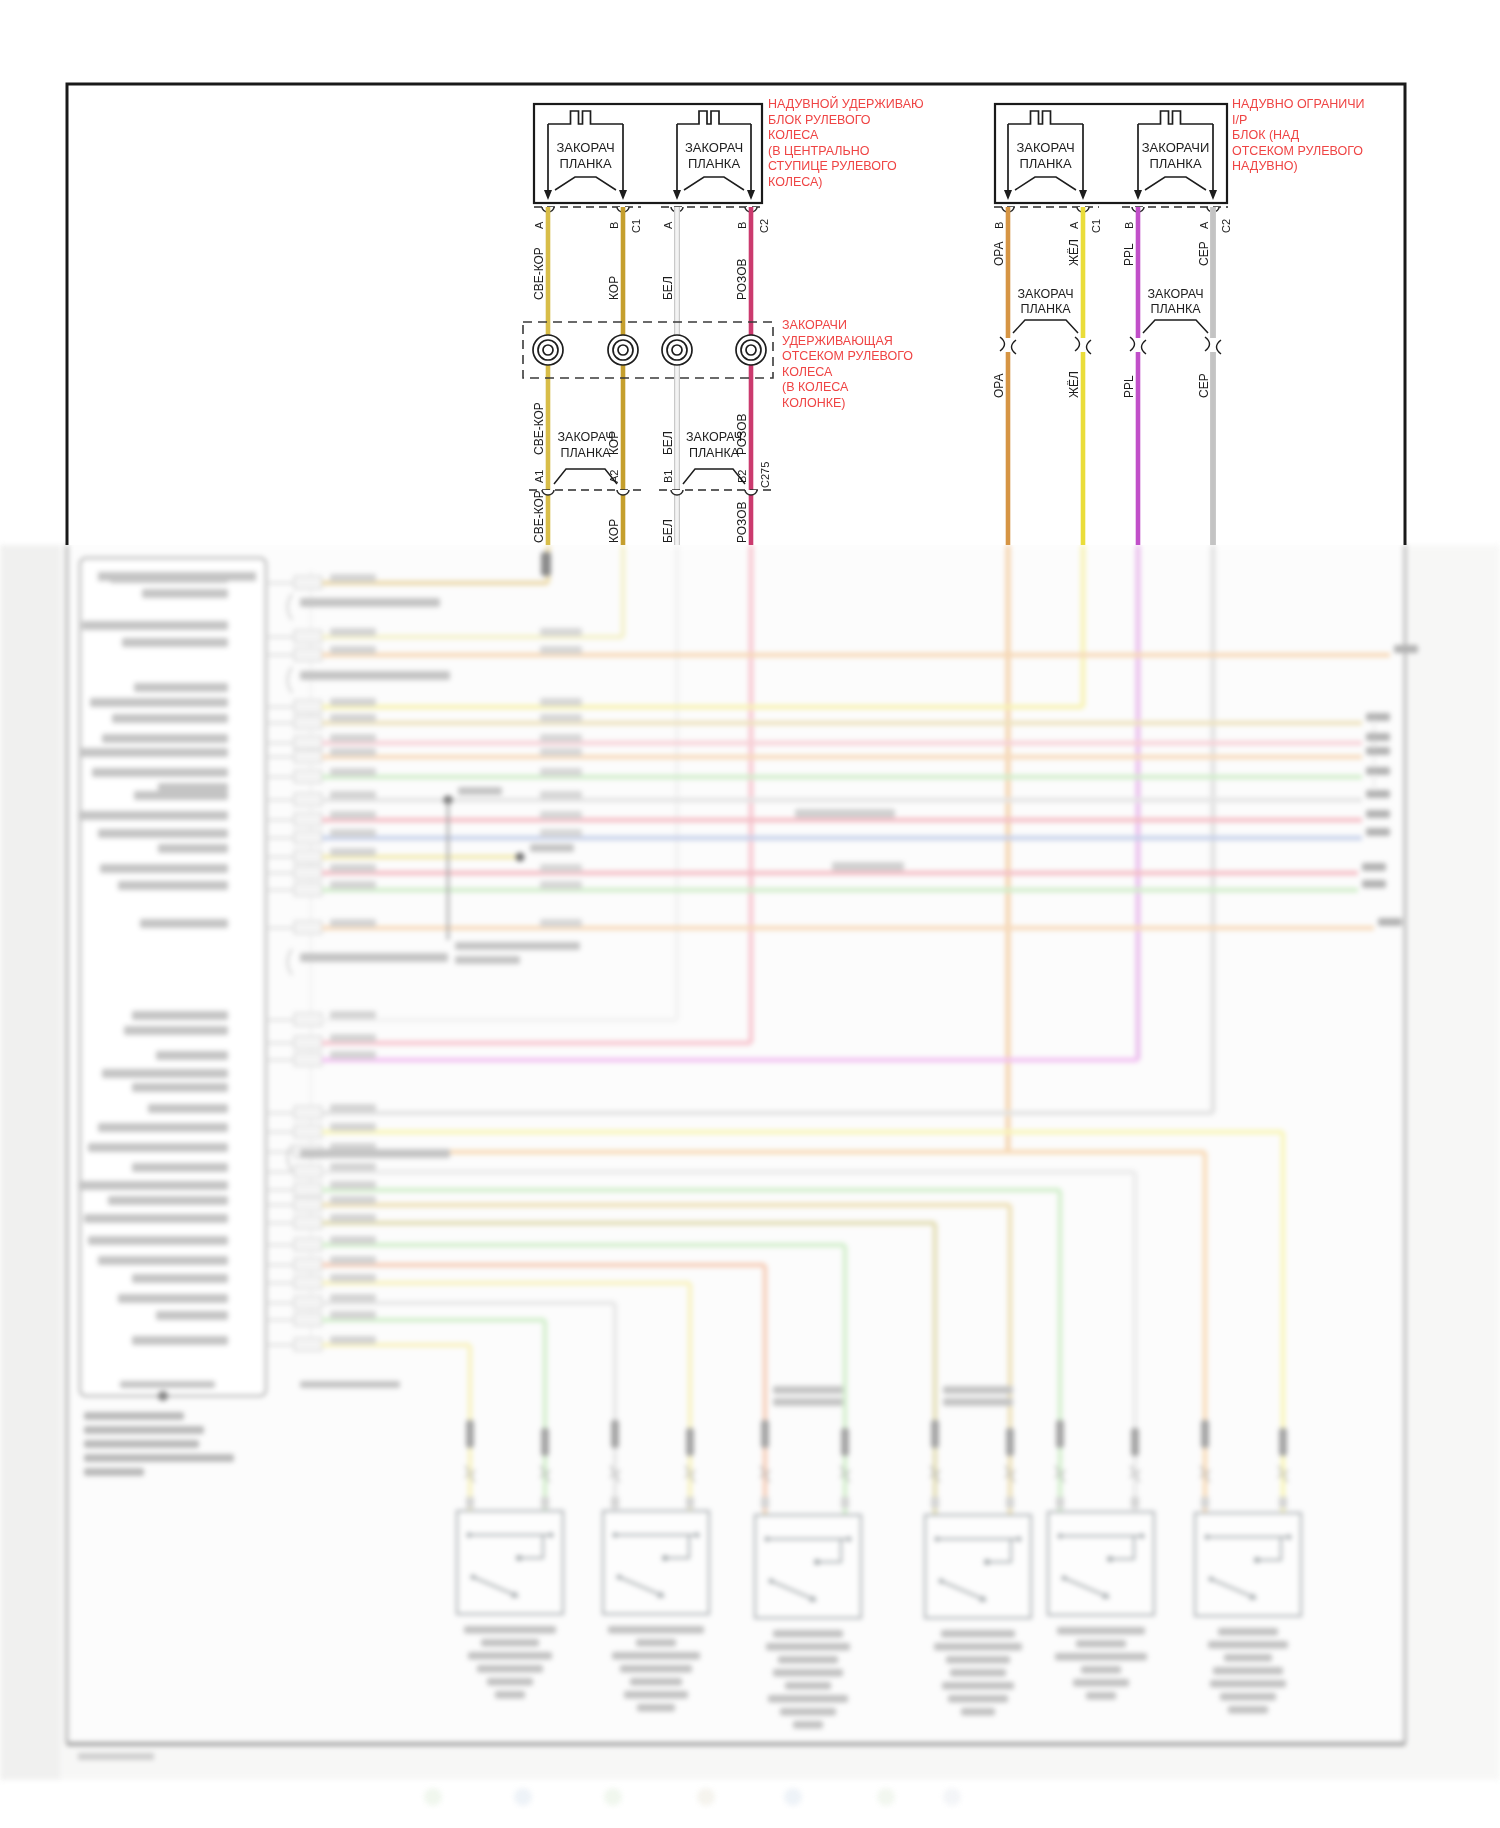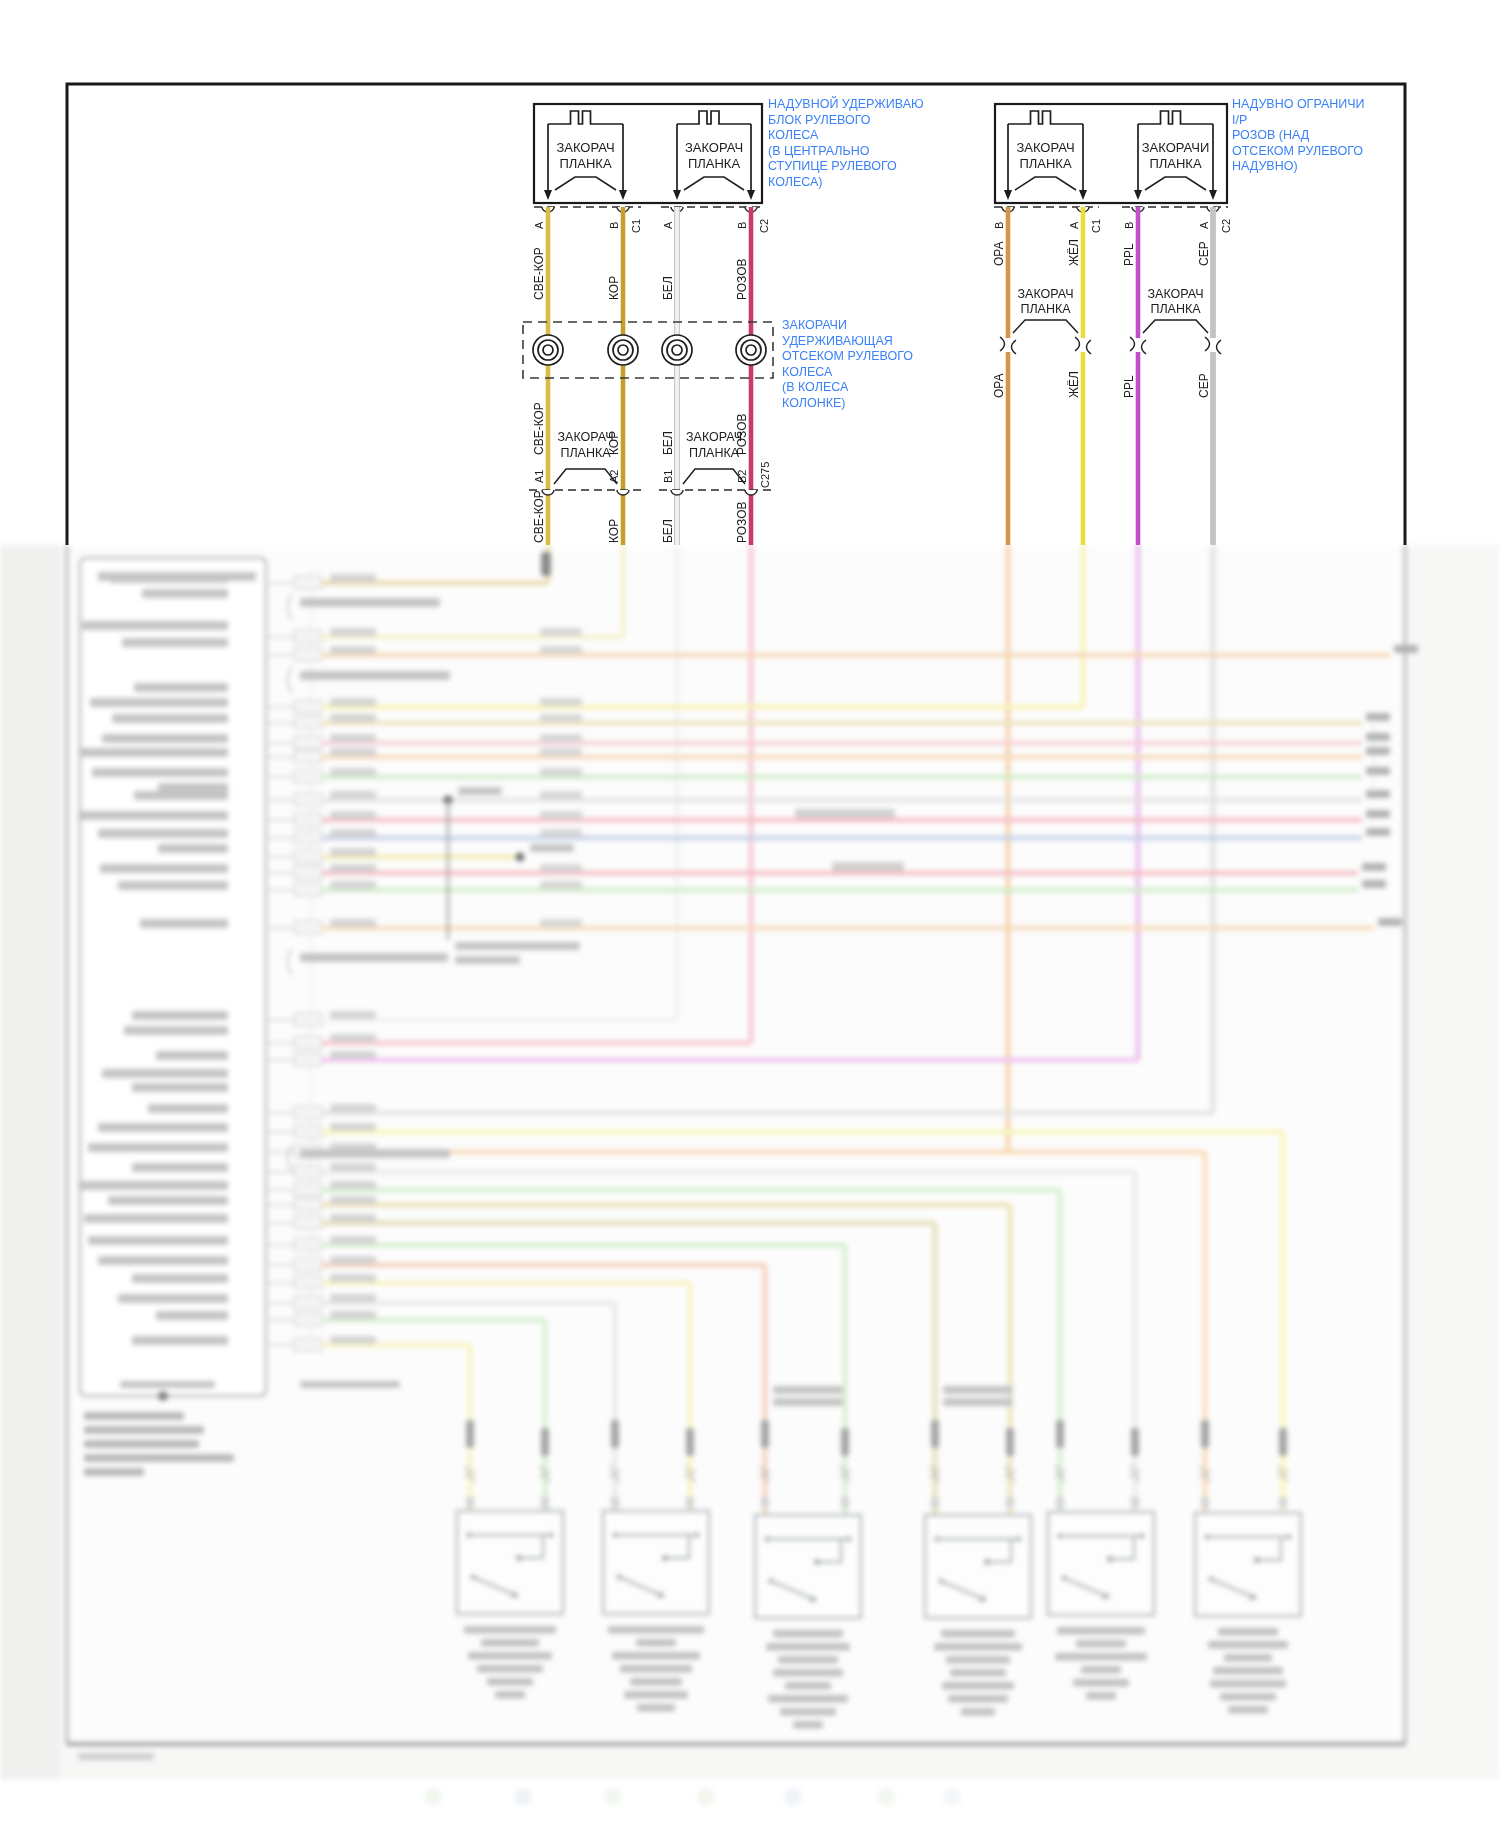--- a/index.html
+++ b/index.html
@@ -1,21 +1,21 @@
 <!DOCTYPE html>
 <html><head>
 <meta charset="utf-8">
 <style>
   html,body{margin:0;padding:0;background:#fff;}
   .canvas{position:relative;width:1500px;height:1828px;background:#ffffff;overflow:hidden;
           font-family:"Liberation Sans",sans-serif;}
   .canvas svg{position:absolute;left:0;top:0;}
   .fade-layer{position:absolute;left:0;top:0;width:1500px;height:1828px;
               filter:blur(2.5px);opacity:0.8;}
-  .mod-label{position:absolute;font-size:12.5px;line-height:15.5px;color:#3b82f6;white-space:nowrap;}
+  .mod-label{position:absolute;font-size:12.5px;line-height:15.5px;color:#ef4444;white-space:nowrap;}
 </style>
 </head>
 <body>
 
 <div class="canvas">
 
   <div class="fade-layer">
     <svg id="fade-svg" width="1500" height="1828">
         <rect x="0" y="545" width="1500" height="1235" fill="#f6f6f5"></rect>
         <rect x="0" y="545" width="60" height="1235" fill="#ededec"></rect>
@@ -601,21 +601,21 @@
     <div>БЛОК РУЛЕВОГО</div>
     <div>КОЛЕСА</div>
     <div>(В ЦЕНТРАЛЬНО</div>
     <div>СТУПИЦЕ РУЛЕВОГО</div>
     <div>КОЛЕСА)</div>
   </div>
 
   <div class="mod-label" style="left:1232px;top:97px">
     <div>НАДУВНО ОГРАНИЧИ</div>
     <div>I/P</div>
-    <div>РОЗОВ (НАД</div>
+    <div>БЛОК (НАД</div>
     <div>ОТСЕКОМ РУЛЕВОГО</div>
     <div>НАДУВНО)</div>
   </div>
 
   <div class="mod-label" style="left:782px;top:318px">
     <div>ЗАКОРАЧИ</div>
     <div>УДЕРЖИВАЮЩАЯ</div>
     <div>ОТСЕКОМ РУЛЕВОГО</div>
     <div>КОЛЕСА</div>
     <div>(В КОЛЕСА</div>

